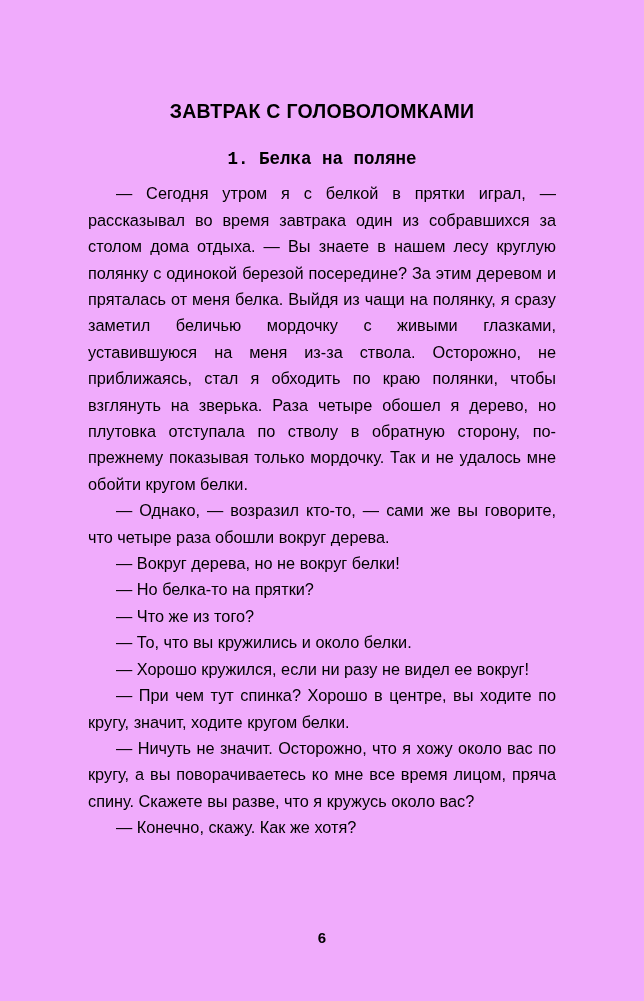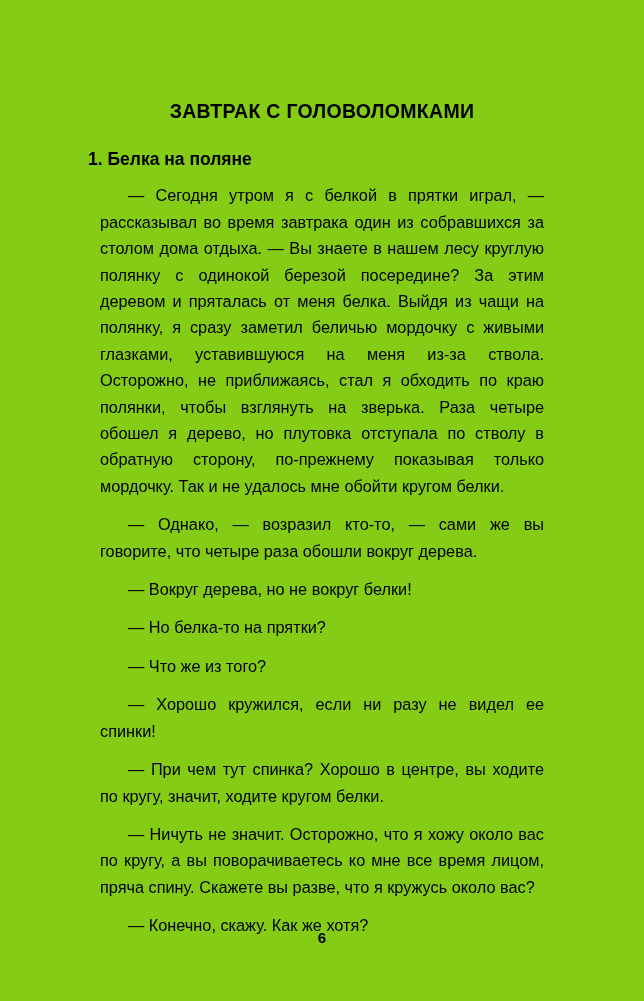--- a/index.html
+++ b/index.html
@@ -14,38 +14,40 @@
     color: #000000;
     position: relative;
     overflow: hidden;
   }
   .page {
     box-sizing: border-box;
     width: 644px;
     height: 1001px;
     padding: 100px 88px 0 88px;
     position: relative;
-    background: #84cc16;
+    background: #f0abfc;
   }
   .chapter-title {
     text-align: center;
     font-size: 19.5px;
     font-weight: bold;
     letter-spacing: 0.3px;
     margin: 0 0 26px 0;
     line-height: 1.2;
   }
   .section-title {
+    text-align: center;
     font-size: 17.5px;
     font-weight: bold;
     margin: 0 0 10px 0;
     line-height: 1.2;
+    font-family: Liberation Mono, monospace;
   }
   .body-text p {
-    margin: 12px;
+    margin: 0;
     font-size: 16.3px;
     line-height: 26.4px;
     text-align: justify;
     text-indent: 28px;
     hyphens: manual;
   }
   .page-number {
     position: absolute;
     left: 0;
     right: 0;
@@ -60,19 +62,20 @@
 
 <div class="page">
   <h1 class="chapter-title">ЗАВТРАК С ГОЛОВОЛОМКАМИ</h1>
   <h2 class="section-title">1. Белка на поляне</h2>
   <div class="body-text">
     <p>— Сегодня утром я с белкой в прятки играл, — рассказывал во время завтрака один из собрав­шихся за столом дома отдыха. — Вы знаете в нашем лесу круглую полянку с одинокой березой посередине? За этим деревом и пряталась от меня белка. Выйдя из чащи на полянку, я сразу заметил беличью мордочку с живыми глазками, уставившуюся на меня из-за ствола. Осторожно, не приближаясь, стал я обходить по краю полянки, чтобы взглянуть на зверька. Раза четыре обошел я дерево, но плутовка отступала по стволу в обрат­ную сторону, по-прежнему показывая только мордочку. Так и не удалось мне обойти кругом белки.</p>
     <p>— Однако, — возразил кто-то, — сами же вы говорите, что четыре раза обошли вокруг дерева.</p>
     <p>— Вокруг дерева, но не вокруг белки!</p>
     <p>— Но белка-то на прятки?</p>
     <p>— Что же из того?</p>
-    <p>— Хорошо кружился, если ни разу не видел ее спинки!</p>
+    <p>— То, что вы кружились и около белки.</p>
+    <p>— Хорошо кружился, если ни разу не видел ее вокруг!</p>
     <p>— При чем тут спинка? Хорошо в центре, вы ходи­те по кругу, значит, ходите кругом белки.</p>
     <p>— Ничуть не значит. Осторожно, что я хожу око­ло вас по кругу, а вы поворачиваетесь ко мне все время лицом, пряча спину. Скажете вы разве, что я кружусь около вас?</p>
     <p>— Конечно, скажу. Как же хотя?</p>
   </div>
   <div class="page-number">6</div>
 </div>
 
 </body></html>

